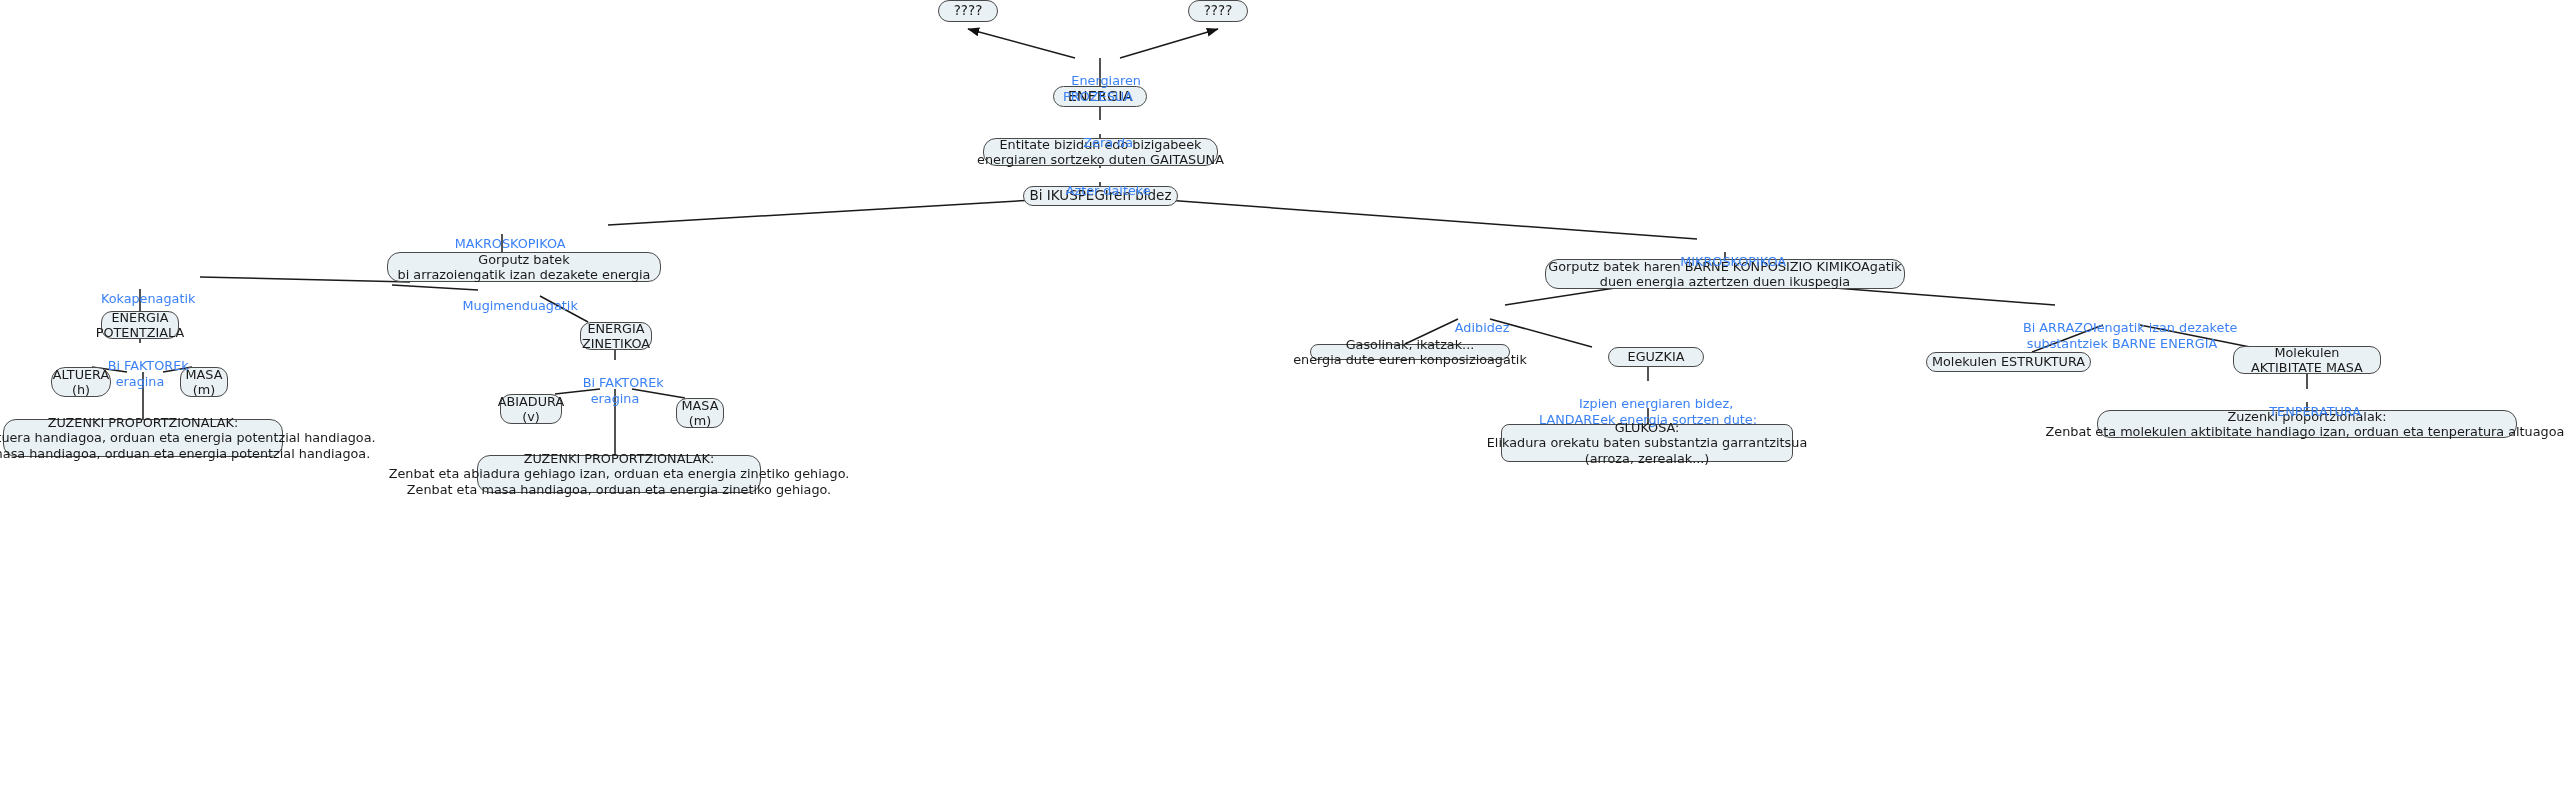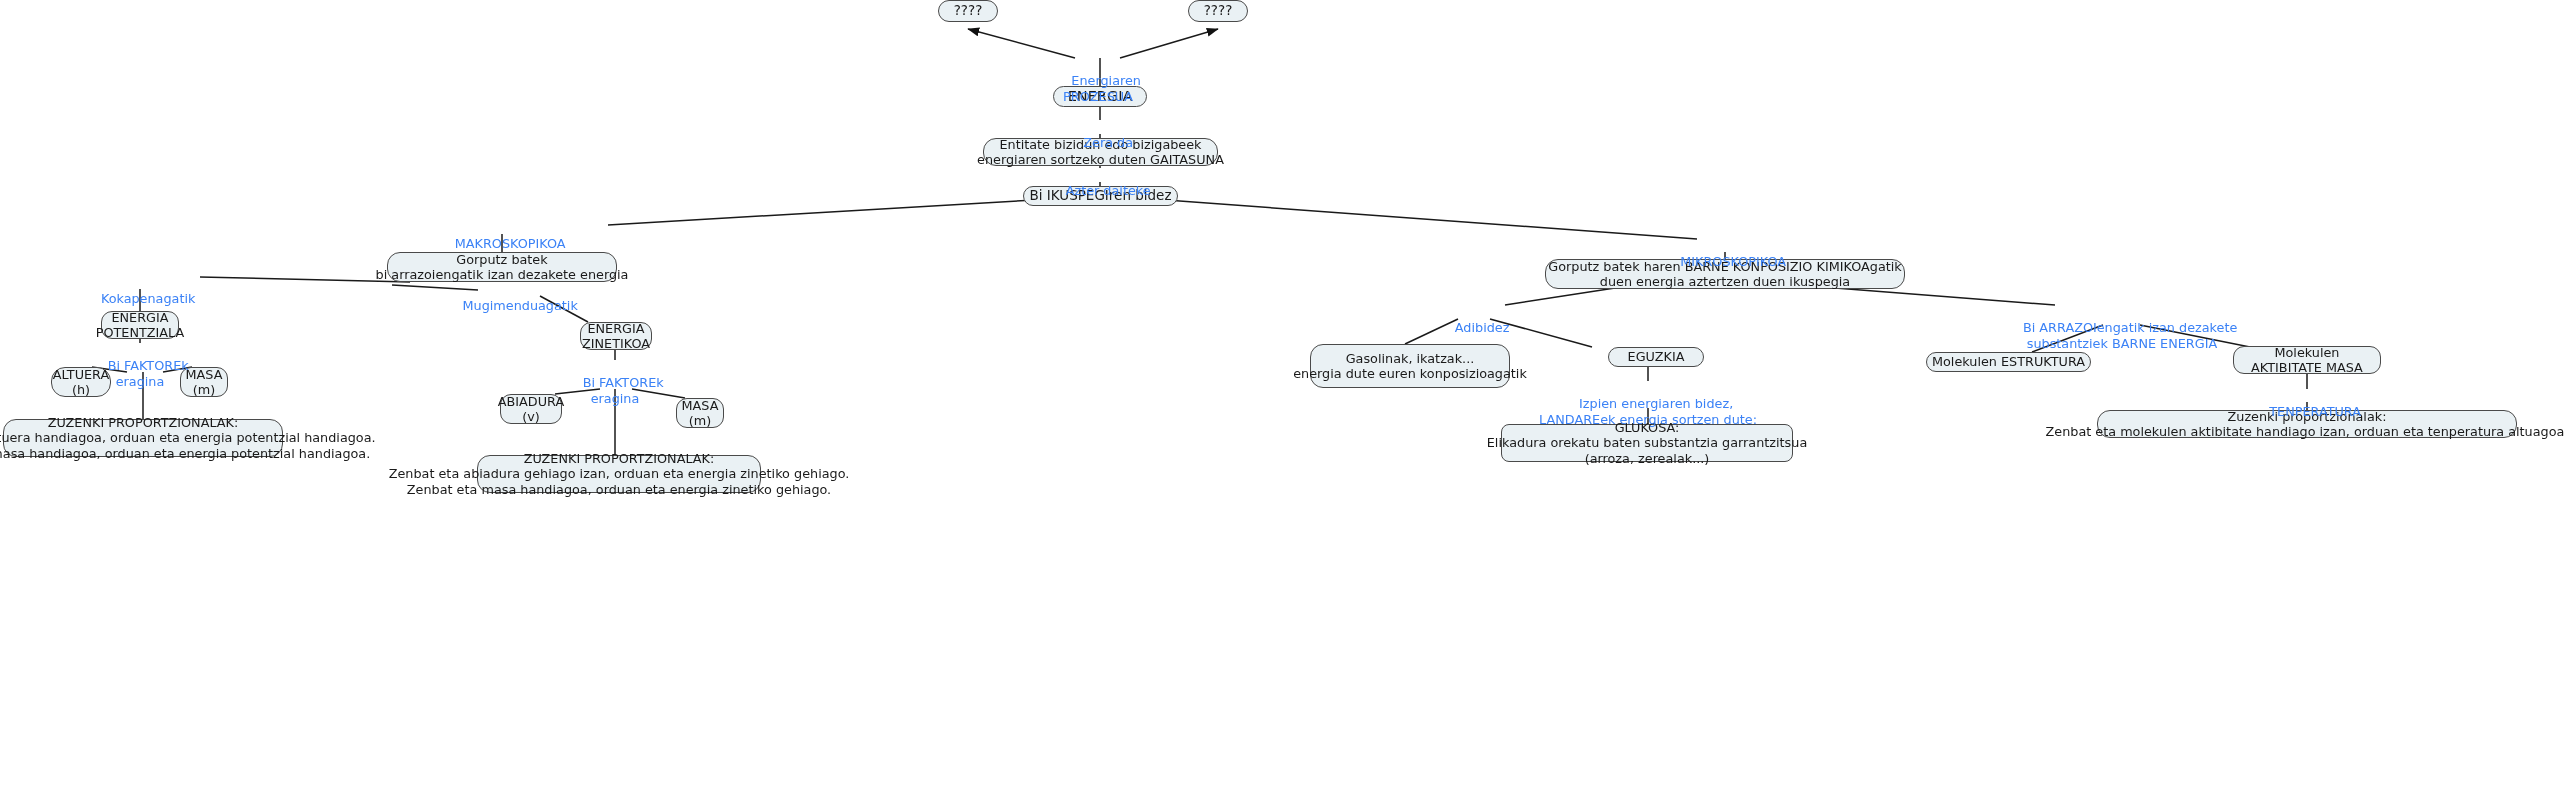--- a/index.html
+++ b/index.html
@@ -153,21 +153,21 @@
 
   <div class="node big fs12" style="left:983px; top:138px; width:235px; height:28px;">
     <span>Entitate bizidun edo bizigabeek
 energiaren sortzeko duten GAITASUNA</span>
   </div>
 
   <div class="node fs13" style="left:1023px; top:186px; width:155px; height:20px;">
     <span>Bi IKUSPEGIren bidez</span>
   </div>
 
-  <div class="node big fs12" style="left:387px; top:252px; width:230px; height:30px;">
+  <div class="node big fs12" style="left:387px; top:252px; width:274px; height:30px;">
     <span>Gorputz batek
 bi arrazoiengatik izan dezakete energia</span>
   </div>
 
   <div class="node fs12" style="left:101px; top:311px; width:78px; height:28px;">
     <span>ENERGIA
 POTENTZIALA</span>
   </div>
 
   <div class="node fs12" style="left:51px; top:367px; width:60px; height:30px;border-radius:14px;">
@@ -205,21 +205,21 @@
     <span>ZUZENKI PROPORTZIONALAK:
 Zenbat eta abiadura gehiago izan, orduan eta energia zinetiko gehiago.
 Zenbat eta masa handiagoa, orduan eta energia zinetiko gehiago.</span>
   </div>
 
   <div class="node big fs12" style="left:1545px; top:259px; width:360px; height:30px;">
     <span>Gorputz batek haren BARNE KONPOSIZIO KIMIKOAgatik
 duen energia aztertzen duen ikuspegia</span>
   </div>
 
-  <div class="node big fs12" style="left:1310px; top:344px; width:200px; height:44px;align-items:center;">
+  <div class="node big fs12" style="left:1310px; top:344px; width:200px; height:16px;align-items:center;">
     <span>Gasolinak, ikatzak...
 energia dute euren konposizioagatik</span>
   </div>
 
   <div class="node fs12" style="left:1608px; top:347px; width:96px; height:20px;">
     <span>EGUZKIA</span>
   </div>
 
   <div class="node big fs12" style="left:1501px; top:424px; width:292px; height:38px;border-radius:8px;">
     <span>GLUKOSA:

